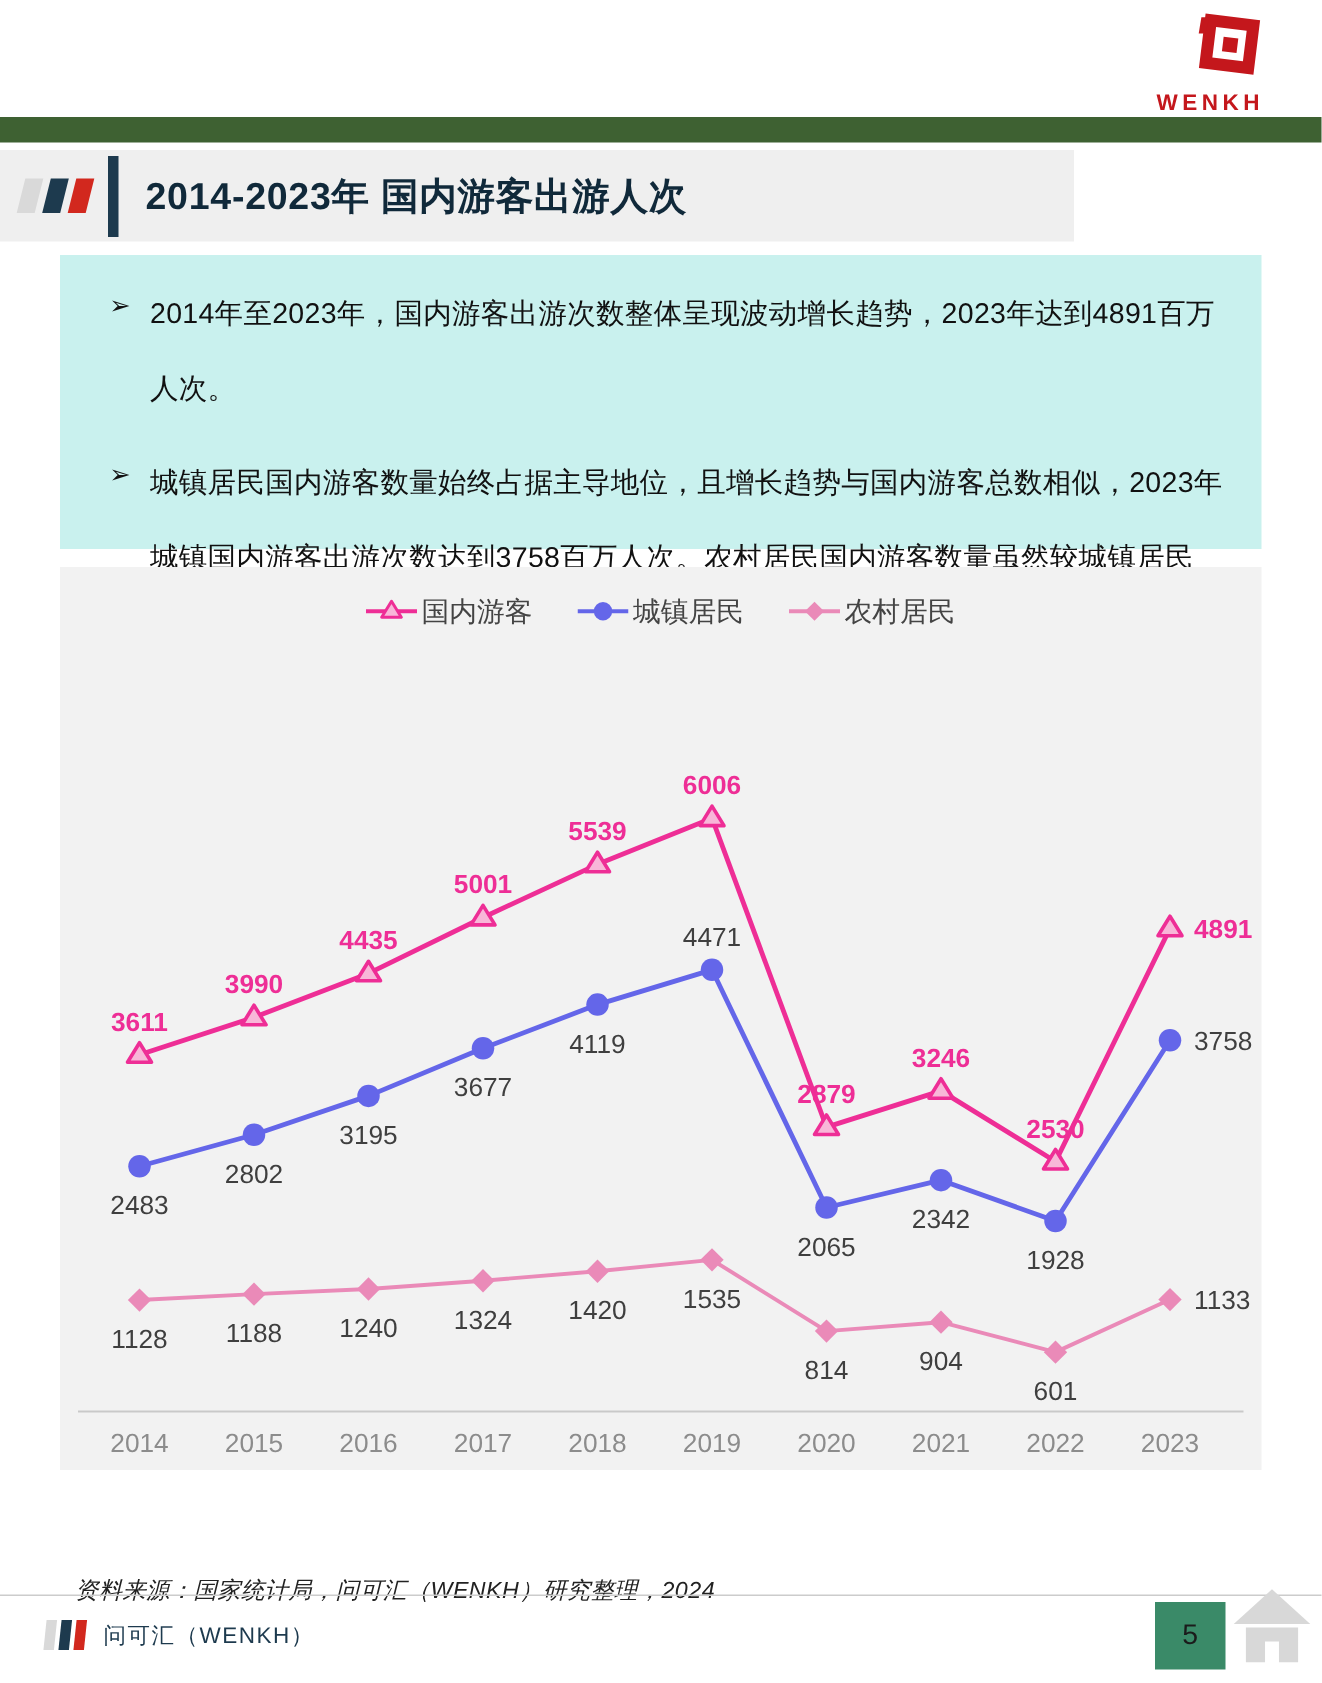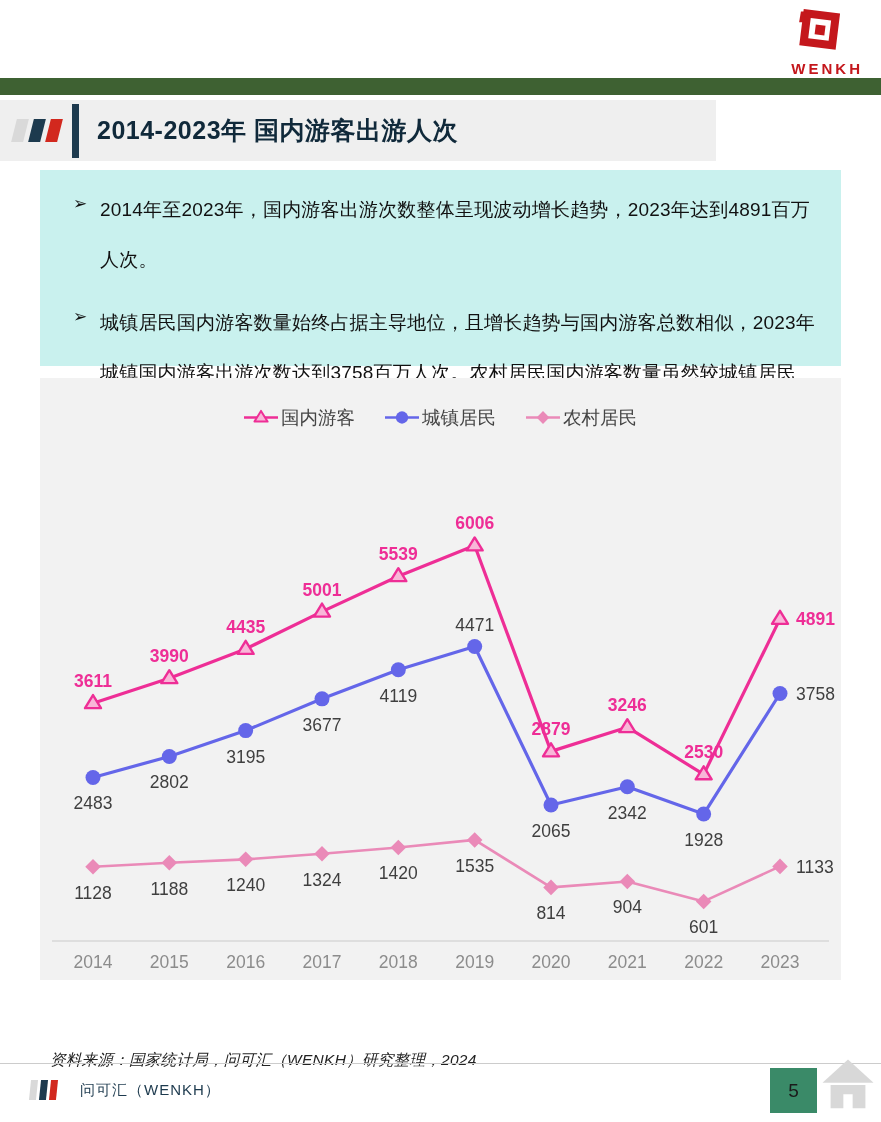--- a/index.html
+++ b/index.html
@@ -3,21 +3,21 @@
 <meta charset="utf-8">
 <style>
   * { margin:0; padding:0; box-sizing:border-box; }
   html,body { background:#ffffff; }
   body {
     width:881px; height:1122px; position:relative; overflow:hidden;
     font-family:"Liberation Sans","DejaVu Sans",sans-serif;
   }
 
   
-  .logo { position:absolute; top:8px; right:18px; width:92px; text-align:right; }
+  .logo { position:absolute; top:8px; right:18px; width:92px; text-align:left; }
   .logo-mark { width:54px; height:50px; margin:0 auto; }
   .logo-text { color:#c4171c; font-weight:bold; font-size:15px; letter-spacing:3px; margin-top:2px; }
 
   .green-bar { position:absolute; top:78px; left:0; width:881px; height:17px; background:#3e6132; }
 
   
   .title-band { position:absolute; top:100px; left:0; width:716px; height:61px;
     background:#efefef; display:flex; align-items:center; padding-left:14px; }
   .deco-bars { display:flex; gap:5px; margin-right:12px; }
   .deco-bars span { width:12px; height:23px; transform:skewX(-14deg); display:block; }
@@ -28,30 +28,30 @@
   
   .summary-box { position:absolute; top:170px; left:40px; width:801px; height:196px;
     background:#c9f1ee; padding:15px 20px 0 20px; }
   .bullet { display:flex; margin-bottom:13px; }
   .bullet-marker { flex:0 0 40px; font-size:17px; color:#111; line-height:38px; text-align:center; }
   .bullet-text { flex:1; font-size:19px; color:#111; line-height:50px; letter-spacing:0.2px; }
 
   
   .chart-card { position:absolute; top:378px; left:40px; width:801px; height:602px; background:#f2f2f2; }
   .chart-title { text-align:center; margin-top:21px; font-size:20px; font-weight:bold; color:#595959; letter-spacing:0.5px; }
-  .legend { display:flex; justify-content:center; align-items:center; gap:30px; margin-top:27px; height:24px; }
+  .legend { display:flex; justify-content:center; align-items:center; gap:30px; margin-top:17px; height:24px; }
   .legend-item { display:flex; align-items:center; gap:3px; }
   .legend-item .lt { font-size:18.5px; color:#444444; }
   .plot-svg { position:absolute; left:0; top:102px; width:801px; height:500px; display:block; }
 
   
   .source-note { position:absolute; top:1050px; left:50px; font-size:15.5px; font-style:italic;
     color:#222222; letter-spacing:0.3px; }
   .footer-rule { position:absolute; top:1063px; left:0; width:881px; height:0; border-top:1px solid #cccccc; }
-  .footer-left { position:absolute; top:1080px; left:30px; display:flex; align-items:center; gap:23px;justify-content:center; }
+  .footer-left { position:absolute; top:1080px; left:30px; display:flex; align-items:center; gap:12px;justify-content:center; }
   .footer-bars { display:flex; gap:3px; }
   .footer-bars span { width:7px; height:20px; transform:skewX(-6deg); display:block; }
   .footer-brand { font-size:15px; color:#1d3a4e; letter-spacing:1px; }
   .page-num { position:absolute; top:1068px; left:770px; width:47px; height:45px; background:#3a8a68;
     color:#1b1b1b; font-size:19px; display:flex; align-items:center; justify-content:center; }
   .home-icon { position:absolute; top:1056px; left:820px; width:56px; height:58px; cursor:pointer; }
 </style>
 </head>
 <body>
 

